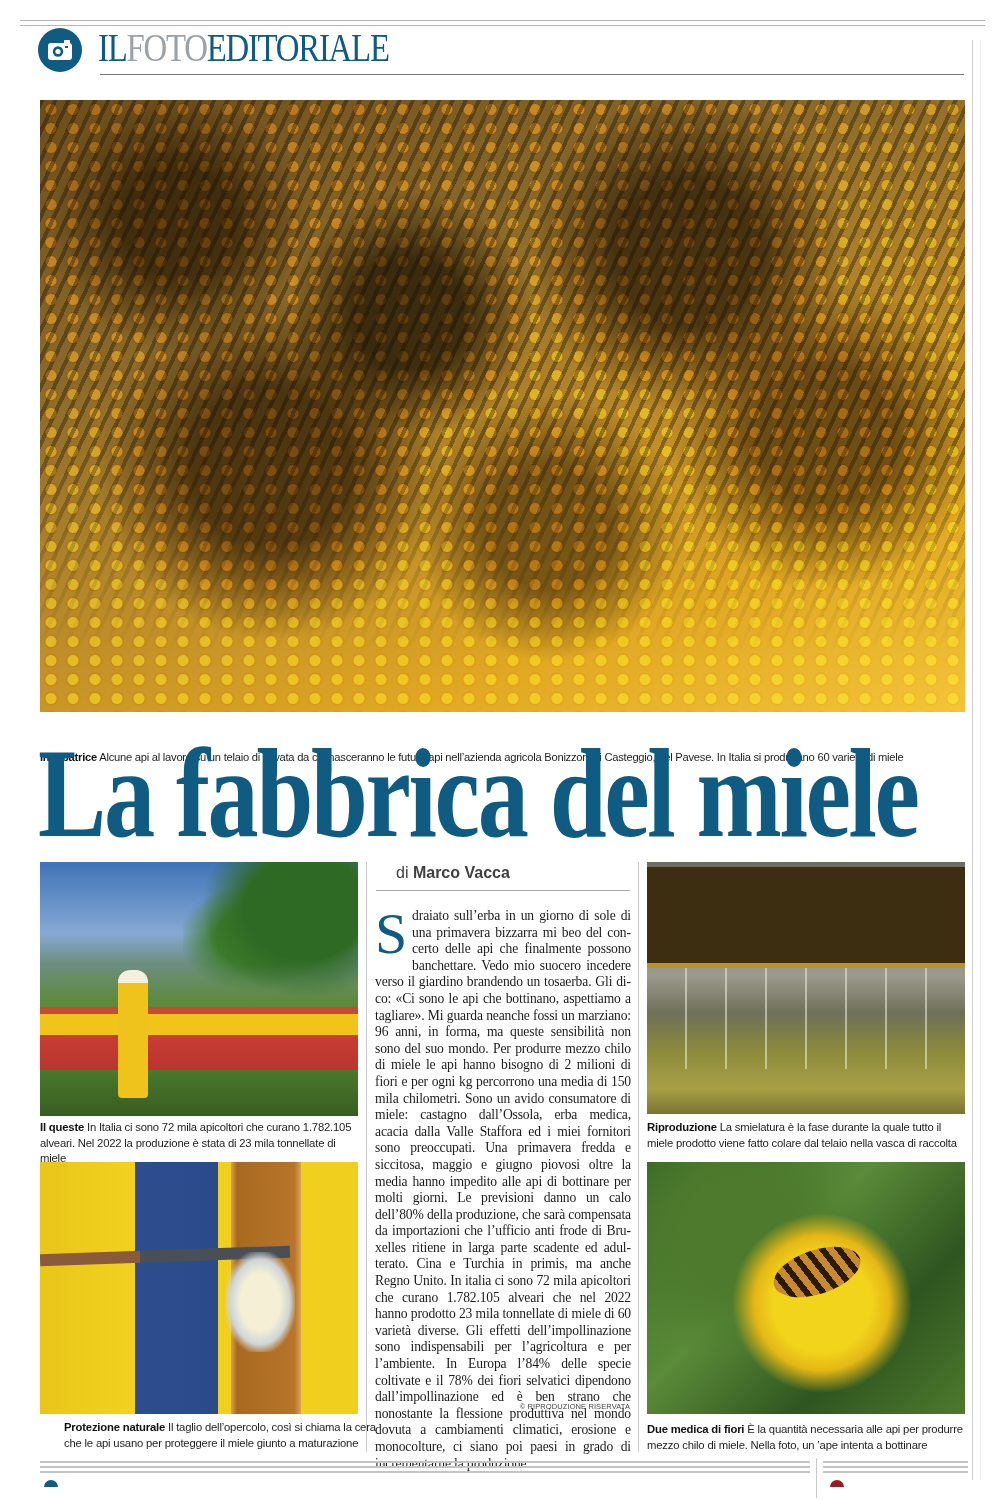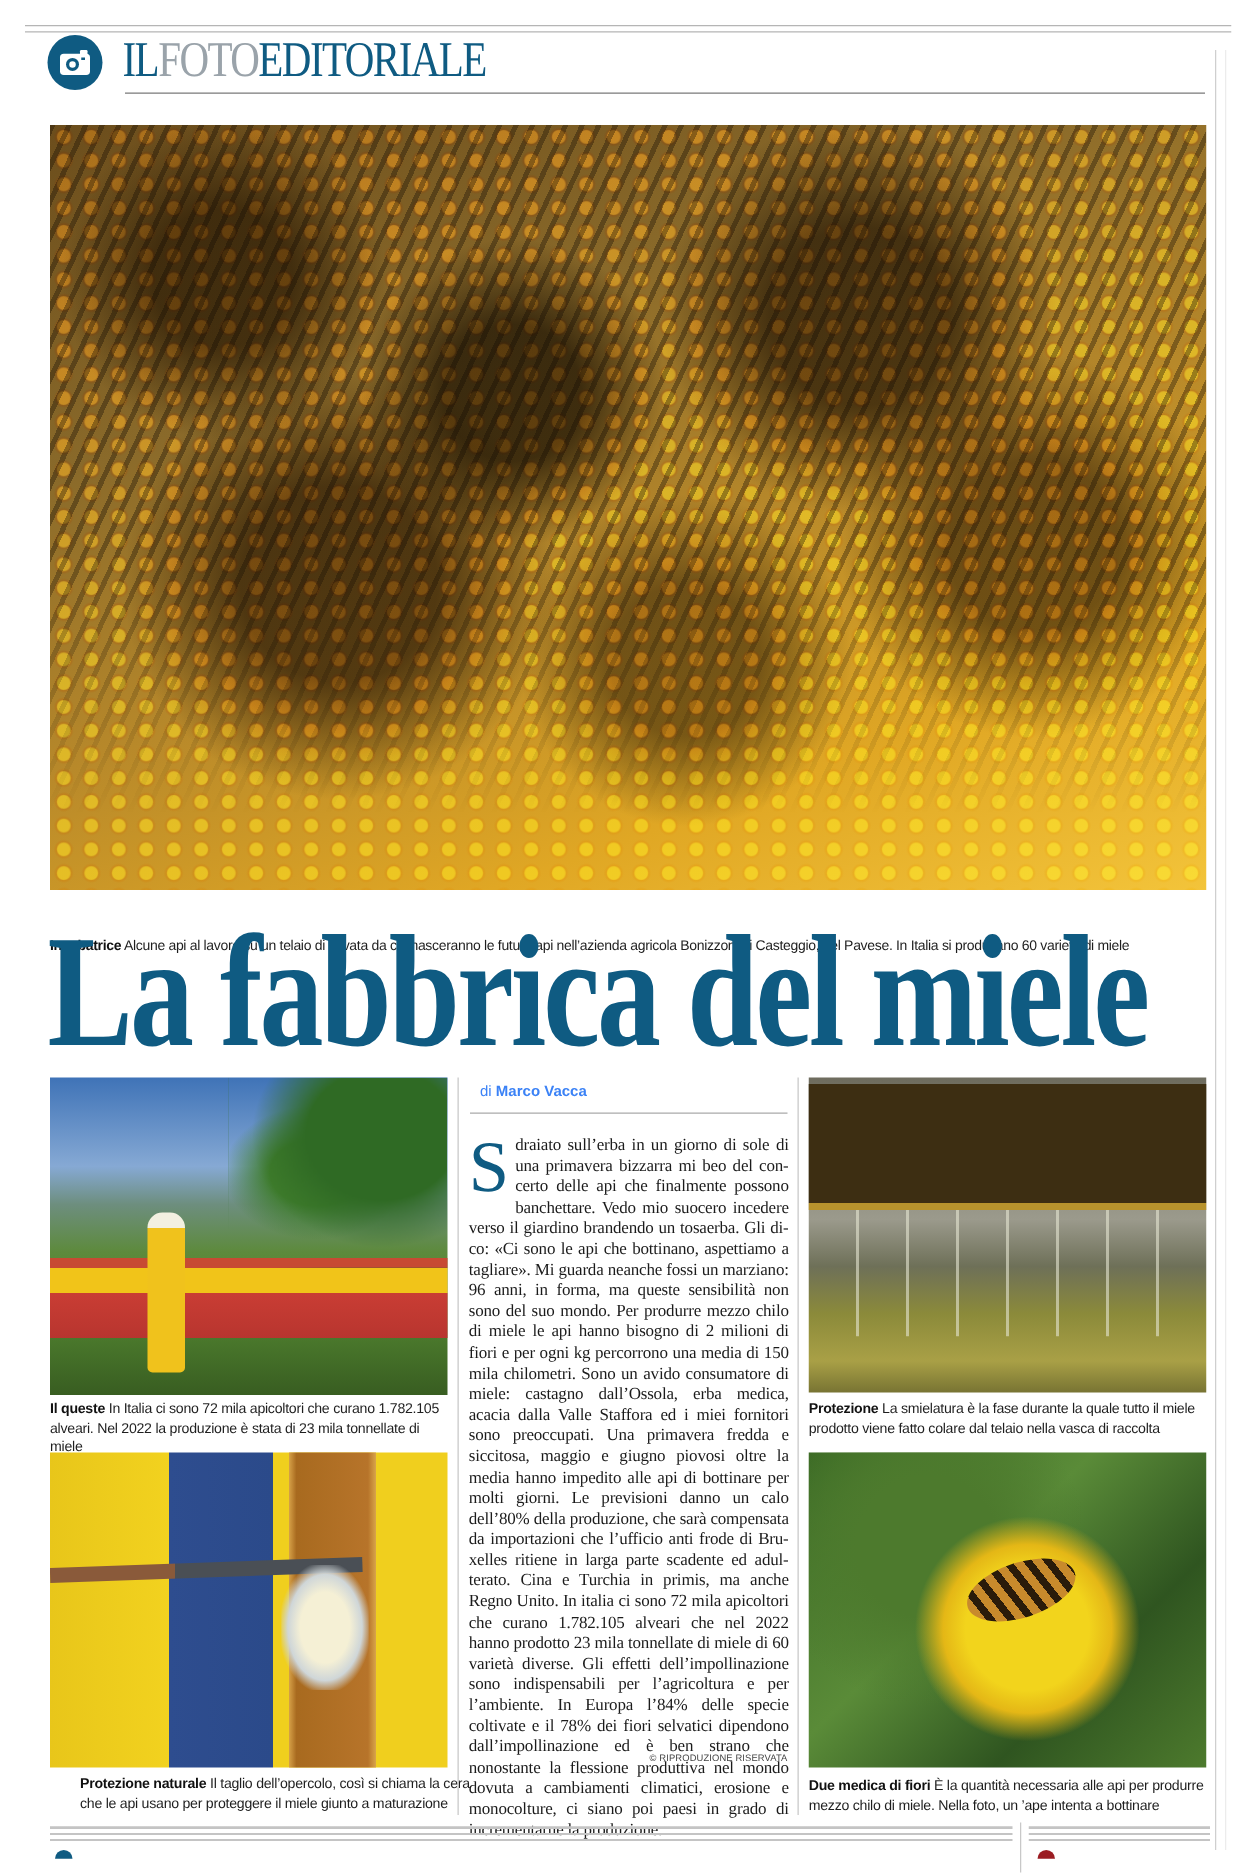--- a/index.html
+++ b/index.html
@@ -82,21 +82,21 @@
     background: repeating-linear-gradient(70deg, #2a1b0a 0 6px, #c88a2c 6px 13px); transform: rotate(-18deg); }
 
   .cap-apiary { position: absolute; left: 40px; top: 1120px; width: 320px; font-size: 11.3px; line-height: 15.5px; letter-spacing: -0.2px; }
   .cap-uncapping { position: absolute; left: 40px; top: 1420px; width: 320px; font-size: 11.3px; line-height: 15.5px; letter-spacing: -0.2px; margin-left: 24px; }
   .cap-extract { position: absolute; left: 647px; top: 1120px; width: 322px; font-size: 11.3px; line-height: 15.5px; letter-spacing: -0.2px; }
   .cap-flower { position: absolute; left: 647px; top: 1422px; width: 322px; font-size: 11.3px; line-height: 15.5px; letter-spacing: -0.2px; }
 
   .col-rule-left { position: absolute; left: 366px; top: 862px; width: 1px; height: 590px; background: #c8c8c8; }
   .col-rule-right { position: absolute; left: 638px; top: 862px; width: 1px; height: 590px; background: #c8c8c8; }
 
-  .byline { position: absolute; left: 384px; top: 864px; font-size: 12px; line-height: 18px; color: #3b82f6; }
+  .byline { position: absolute; left: 396px; top: 864px; font-size: 16px; line-height: 18px; color: #404040; }
   .byline b { font-weight: bold; }
   .byline-rule { position: absolute; left: 376px; top: 890px; width: 254px; height: 1px; background: #aaa; }
 
   .article { position: absolute; left: 375px; top: 908px; width: 256px; font-family: "Liberation Serif", serif;
     font-size: 13.6px; line-height: 16.6px; color: #1b1b1b; text-align: justify; hyphens: manual; letter-spacing: -0.15px; }
   .dropcap { float: left; font-family: "Liberation Serif", serif; color: #0f5b82; font-size: 58px; line-height: 48px;
     margin: 2px 5px 0 0; }
   .copyright { position: absolute; left: 376px; top: 1402px; width: 254px; text-align: right; font-size: 7.5px;
     letter-spacing: 0.1px; color: #444; text-transform: uppercase; }
 
@@ -159,21 +159,21 @@
 <article class="article">
   <span class="dropcap">S</span><span>draiato sull’erba in un giorno di sole di una primavera bizzarra mi beo del con­certo delle api che finalmente possono banchettare. Vedo mio suocero incedere ver­so il giardino brandendo un tosaerba. Gli di­co: «Ci sono le api che bottinano, aspettia­mo a tagliare». Mi guarda neanche fossi un marziano: 96 anni, in forma, ma queste sen­sibilità non sono del suo mondo. Per pro­durre mezzo chilo di miele le api hanno bi­sogno di 2 milioni di fiori e per ogni kg per­corrono una media di 150 mila chilometri. Sono un avido consumatore di miele: casta­gno dall’Ossola, erba medica, acacia dalla Valle Staffora ed i miei fornitori sono preoc­cupati. Una primavera fredda e siccitosa, maggio e giugno piovosi oltre la media han­no impedito alle api di bottinare per molti giorni. Le previsioni danno un calo dell’80% della produzione, che sarà compensata da importazioni che l’ufficio anti frode di Bru­xelles ritiene in larga parte scadente ed adul­terato. Cina e Turchia in primis, ma anche Regno Unito. In italia ci sono 72 mila apicol­tori che curano 1.782.105 alveari che nel 2022 hanno prodotto 23 mila tonnellate di miele di 60 varietà diverse. Gli effetti dell’impolli­nazione sono indispensabili per l’agricoltu­ra e per l’ambiente. In Europa l’84% delle specie coltivate e il 78% dei fiori selvatici di­pendono dall’impollinazione ed è ben stra­no che nonostante la flessione produttiva nel mondo dovuta a cambiamenti climatici, erosione e monocolture, ci siano poi paesi in grado di incrementarne la produzione.</span>
 </article>
 <div class="copyright">© Riproduzione riservata</div>
 
 <div class="col-rule-right"></div>
 
 <div class="photo photo-extract">
   <div class="drips"></div>
 </div>
-<p class="caption cap-extract"><b>Protezione</b><span> La smielatura è la fase durante la quale tutto il miele prodotto viene fatto colare dal telaio nella vasca di raccolta</span></p>
+<p class="caption cap-extract"><b>Riproduzione</b><span> La smielatura è la fase durante la quale tutto il miele prodotto viene fatto colare dal telaio nella vasca di raccolta</span></p>
 
 <div class="photo photo-flower">
   <div class="bee"></div>
 </div>
 <p class="caption cap-flower"><b>Due medica di fiori</b><span> È la quantità necessaria alle api per produrre mezzo chilo di miele. Nella foto, un ’ape intenta a bottinare</span></p>
 
 <div class="bottom-rules-left"></div>
 <div class="bottom-split"></div>
 <div class="bottom-rules-right"></div>
 <div class="bottom-dot-left"></div>

